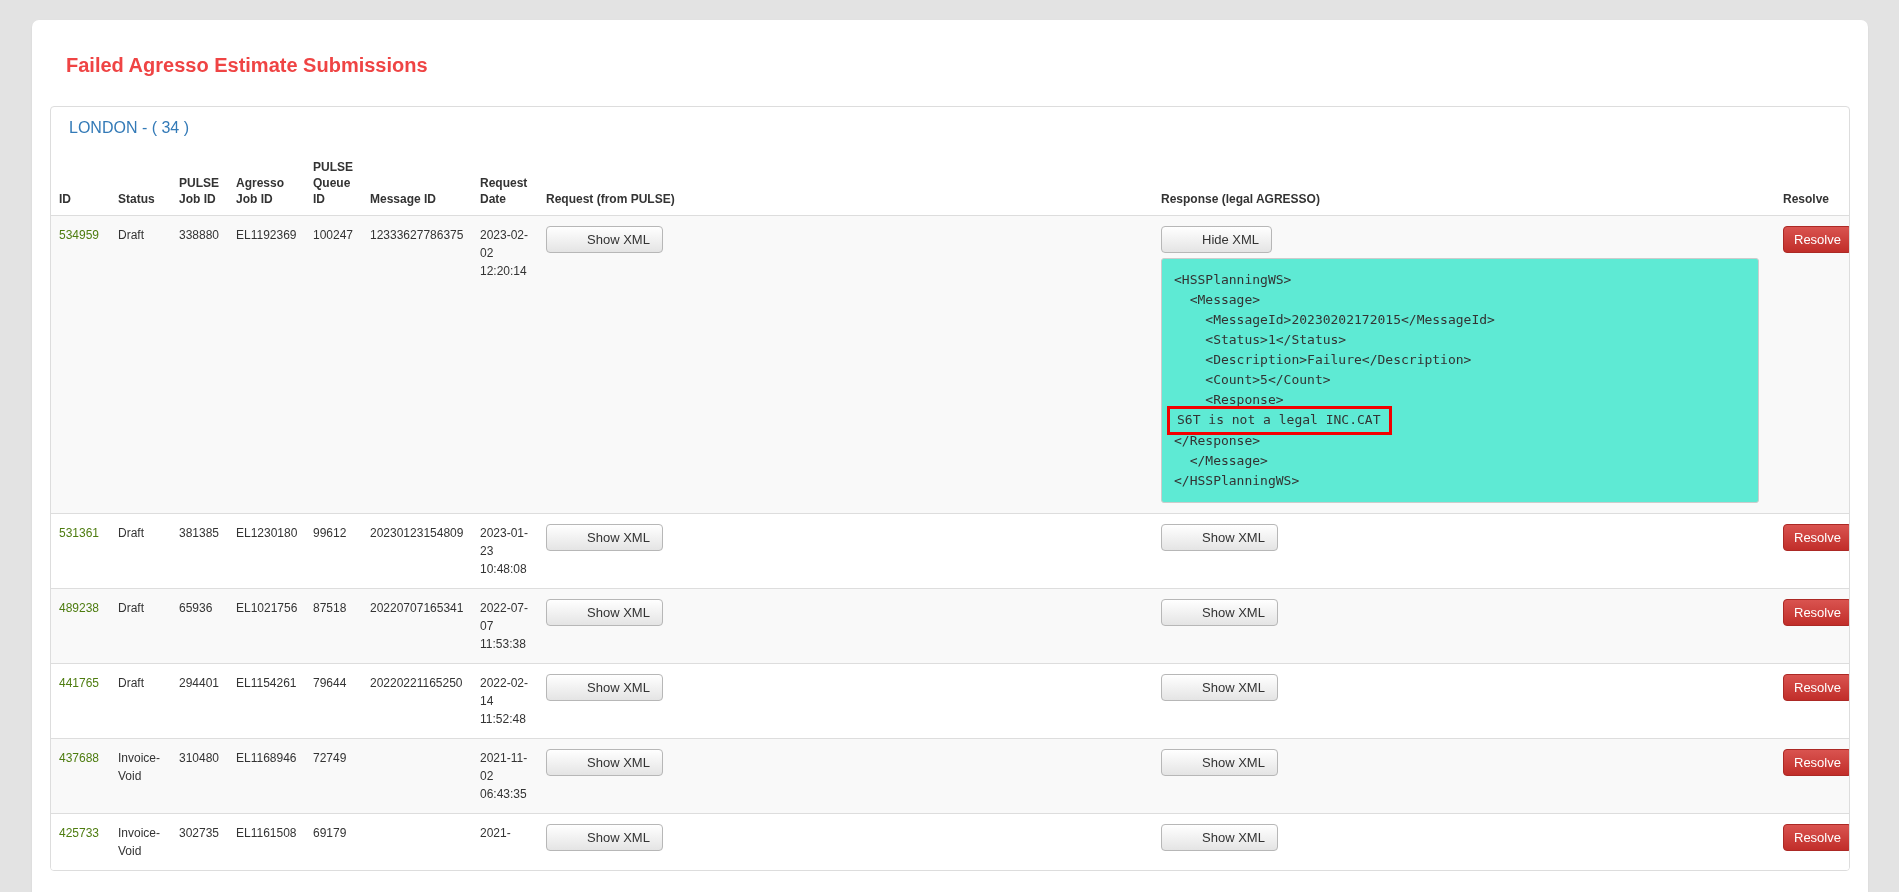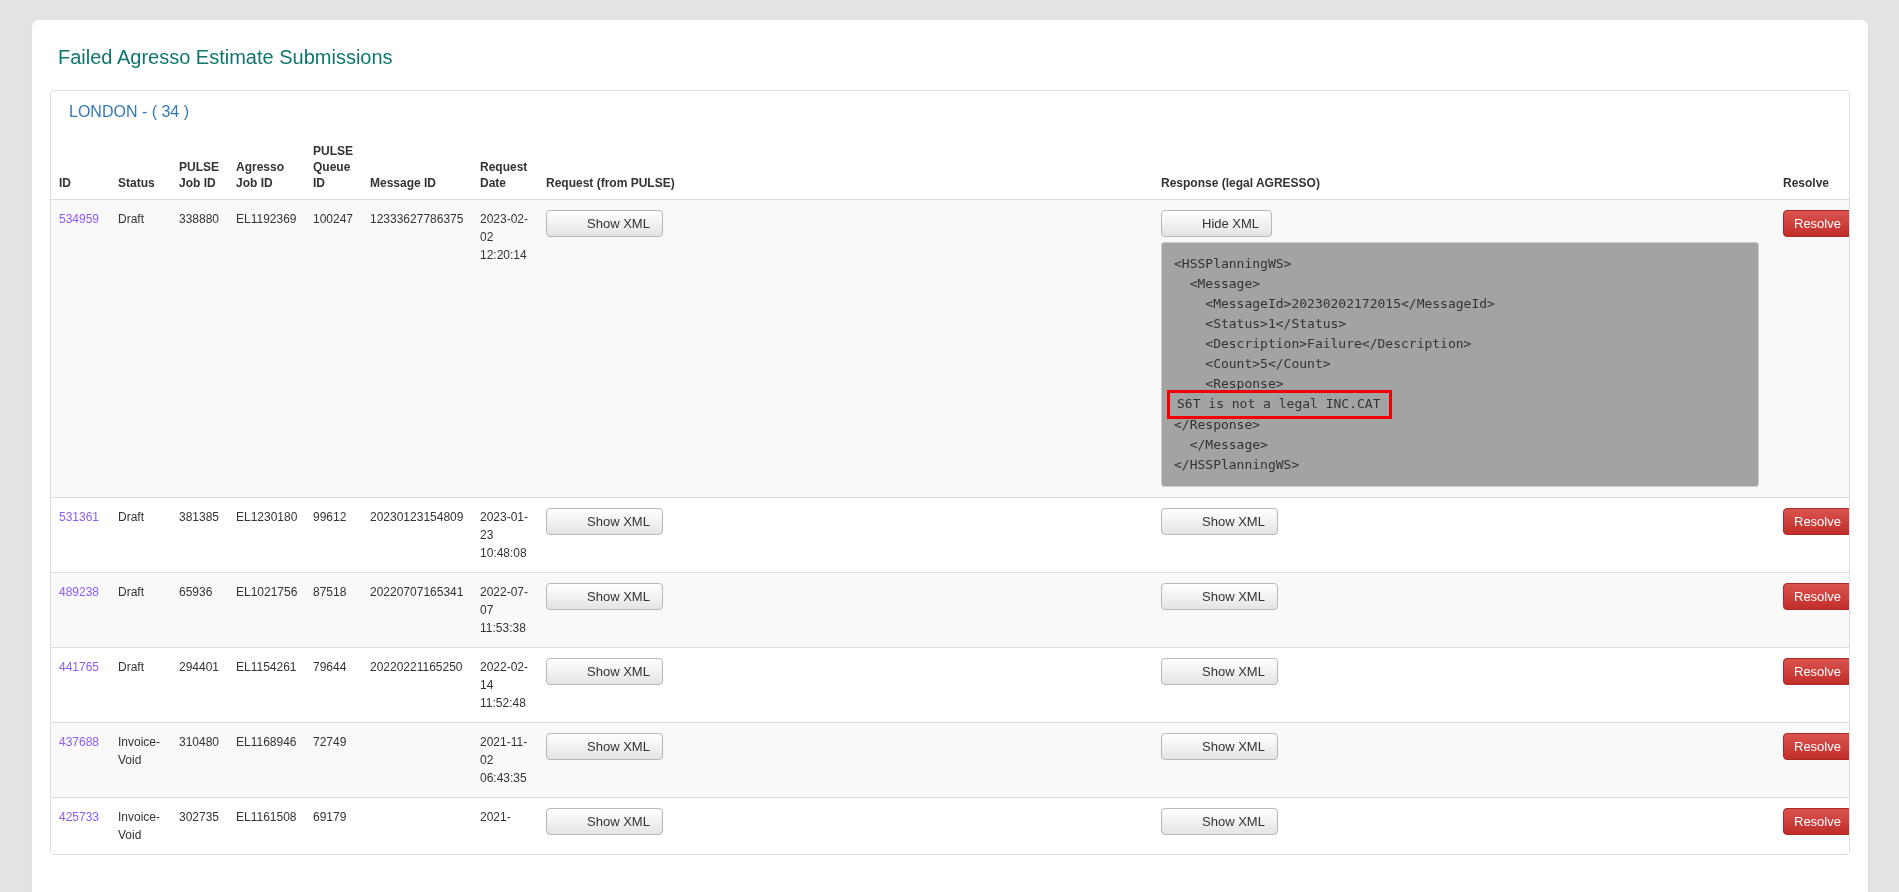--- a/index.html
+++ b/index.html
@@ -19,26 +19,26 @@
     top: 20px;
     width: 1836px;
     height: 1200px;
     background: #ffffff;
     border-radius: 7px;
     box-shadow: 0 1px 2px rgba(0,0,0,0.08);
     box-sizing: border-box;
     padding: 0 18px;
   }
   .page-title {
-    margin: 8px;
+    margin: 16px;
     padding: 16px 0 12px 0;
     font-size: 20px;
     line-height: 26px;
-    font-weight: normal;
-    color: #0f766e;
+    font-weight: bold;
+    color: #ef4444;
   }
   .panel {
     border: 1px solid #ddd;
     border-radius: 4px;
     background: #fff;
     overflow: hidden;
   }
   .panel-heading {
     padding: 12px 15px 0 18px;
   }
@@ -68,21 +68,21 @@
     vertical-align: top;
     font-size: 12px;
     line-height: 18px;
     padding: 10px 8px;
     border-top: 1px solid #ddd;
     overflow: visible;
   }
   tbody tr:nth-child(odd) { background: #f9f9f9; }
   tbody tr:nth-child(even) { background: #ffffff; }
   .id-link {
-    color: #8b5cf6;
+    color: #4d7c0f;
     text-decoration: none;
     cursor: pointer;
   }
   .btn {
     display: inline-block;
     border-radius: 4px;
     font-family: "Liberation Sans", sans-serif;
     font-size: 13px;
     line-height: 15px;
     padding: 5px 12px;
@@ -99,21 +99,21 @@
     background: linear-gradient(#d9534f, #c12e2a);
     border: 1px solid #ac2925;
     color: #fff;
     padding: 5px 10px;
   }
   .xml-panel {
     box-sizing: border-box;
     width: 598px;
     margin: 5px 0 0 0;
     padding: 11px 12px;
-    background: #a3a3a3;
+    background: #5eead4;
     border: 1px solid #ccc;
     border-radius: 3px;
     font-family: "DejaVu Sans Mono", "Liberation Mono", monospace;
     font-size: 13px;
     line-height: 20px;
     color: #333;
     white-space: pre;
     overflow: visible;
   }
   .xml-highlight {

